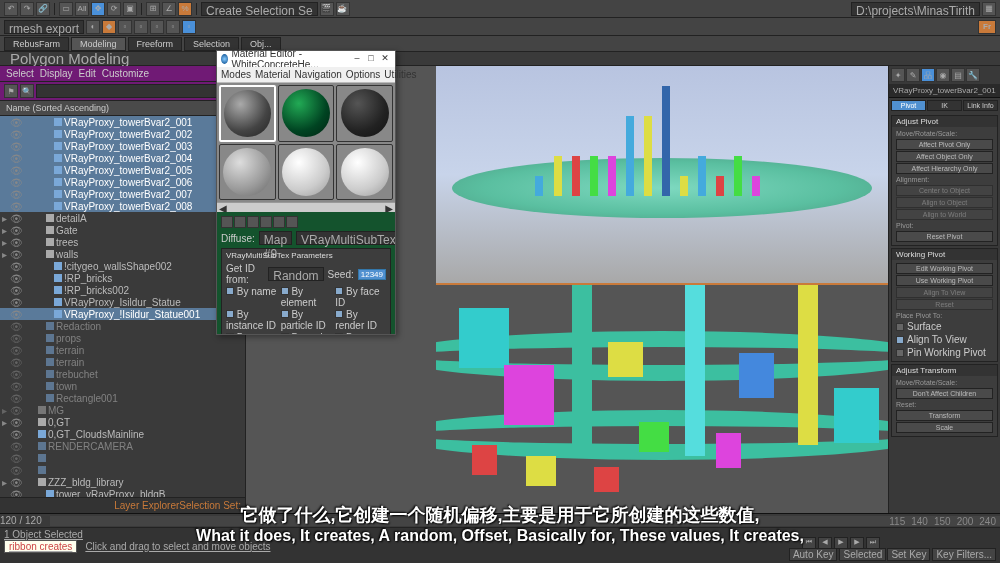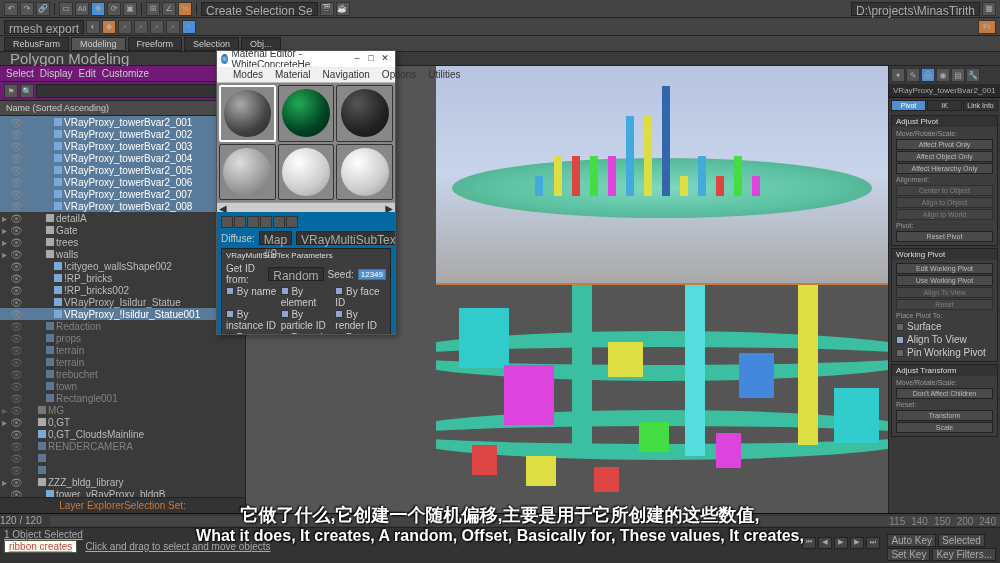--- a/index.html
+++ b/index.html
@@ -32,34 +32,34 @@
 .scene-tool { display: flex; gap: 2px; padding: 2px 4px; border-bottom: 1px solid #222; }
 .scene-header { background: #4a4a4a; padding: 2px 6px; font-size: 9px; border-bottom: 1px solid #222; }
 .scene-tree { flex: 1; overflow: hidden; background: #3a3a3a; }
 .tree-row { display: flex; align-items: center; padding: 0 2px; height: 12px; font-size: 8px; color: #bbb; white-space: nowrap; }
 .tree-row.selected { background: #5a7a9a; color: #fff; }
 .tree-row .indent { display: inline-block; }
 .tree-row .icon { width: 8px; height: 8px; background: #7aa8d8; margin: 0 2px; display: inline-block; }
 .tree-row .icon.group { background: #aaa; }
 .tree-row .eye { width: 8px; color: #888; margin-right: 2px; }
 .tree-row .tri { width: 8px; color: #888; }
-.layer-bar { background: #333; border-top: 1px solid #222; padding: 2px 4px; font-size: 9px; color: #c97a3a; display: flex; justify-content: center; }
+.layer-bar { background: #333; border-top: 1px solid #222; padding: 2px 4px; font-size: 9px; color: #c97a3a; display: flex; justify-content: flex-end; }
 
 
 .mat-editor { position: absolute; left: 216px; top: 50px; width: 180px; height: 285px; background: #e8e8e8; border: 1px solid #555; box-shadow: 2px 2px 6px rgba(0,0,0,0.4); color: #333; z-index: 10; display: flex; flex-direction: column; }
 .mat-title { height: 16px; background: #fff; display: flex; align-items: center; padding: 0 4px; font-size: 9px; justify-content: space-between; }
 .mat-title-btns { display: flex; gap: 2px; }
 .mat-title-btn { width: 12px; height: 12px; text-align: center; font-size: 9px; color: #333; }
-.mat-menu { display: flex; gap: 12px; padding: 2px 16px; background: #f0f0f0; font-size: 9px; border-bottom: 1px solid #bbb; }
+.mat-menu { display: flex; gap: 4px; padding: 2px 4px; background: #f0f0f0; font-size: 9px; border-bottom: 1px solid #bbb; }
 .mat-swatches { display: grid; grid-template-columns: repeat(3, 1fr); gap: 2px; padding: 2px; background: #888; }
 .swatch { aspect-ratio: 1; border: 1px solid #333; border-radius: 2px; position: relative; }
 .swatch.sel { border: 2px solid #fff; }
 .ball { position: absolute; inset: 6%; border-radius: 50%; }
 .mat-scroll { height: 10px; background: #ccc; border-top: 1px solid #999; display: flex; justify-content: space-between; font-size: 8px; padding: 0 2px; }
-.mat-params { flex: 1; background: #0369a1; color: #ccc; padding: 2px 4px; overflow: hidden; }
+.mat-params { flex: 1; background: #14532d; color: #ccc; padding: 2px 4px; overflow: hidden; }
 .mat-toolbar { display: flex; gap: 1px; padding: 2px 0; }
 .mat-mini { width: 12px; height: 12px; background: #555; border: 1px solid #333; }
 .param-row { display: flex; align-items: center; gap: 4px; font-size: 8px; padding: 1px 0; }
 .param-section { background: #3d3d3d; border: 1px solid #222; margin: 2px 0; padding: 2px 4px; font-size: 8px; }
 .param-title { font-size: 8px; color: #ddd; margin-bottom: 2px; }
 .param-grid { display: grid; grid-template-columns: repeat(3, 1fr); gap: 1px 4px; font-size: 7px; }
 .cb { width: 8px; height: 8px; background: #666; border: 1px solid #333; display: inline-block; }
 .cb.on { background: #8ac; }
 .seed-field { background: #5090d0; color: #fff; border: 1px solid #37a; padding: 0 2px; font-size: 8px; }
 
@@ -93,21 +93,21 @@
 
 
 .bottom { position: absolute; left: 0; right: 0; bottom: 0; height: 50px; background: #333; border-top: 1px solid #111; }
 .timeline { height: 14px; background: #3a3a3a; border-bottom: 1px solid #222; display: flex; align-items: center; font-size: 8px; padding: 0 0; }
 .time-label { color: #aaa; margin-right: 8px; }
 .time-ruler { flex: 1; height: 10px; background: linear-gradient(90deg, #444 0, #444 100%); position: relative; }
 .status-row { display: flex; align-items: center; height: 12px; padding: 0 4px; font-size: 8px; color: #aaa; gap: 8px; text-decoration: underline; }
 .prompt { background: #ffe; color: #c44; padding: 0 4px; border: 1px solid #555; }
 .playback { position: absolute; right: 120px; bottom: 14px; display: flex; gap: 2px; }
 .play-btn { width: 14px; height: 12px; background: #444; border: 1px solid #222; color: #aaa; font-size: 7px; text-align: center; }
-.autokey { position: absolute; right: 4px; bottom: 2px; display: flex; flex-direction: column; gap: 1px; font-size: 7px; }
+.autokey { position: absolute; right: 4px; bottom: 2px; display: flex; flex-direction: row; gap: 1px; font-size: 7px; }
 .autokey .arow { display: flex; gap: 2px; }
 .autokey .abtn { background: #444; border: 1px solid #222; padding: 0 3px; color: #aaa; }
 .frame-nums { position: absolute; right: 4px; top: 2px; display: flex; gap: 6px; font-size: 7px; color: #888; }
 
 
 .subs { position: absolute; left: 0; right: 0; bottom: 18px; text-align: center; pointer-events: none; z-index: 50; }
 .sub-zh { font-size: 18px; font-weight: bold; color: #fff; text-shadow: 1px 1px 2px #000, -1px -1px 2px #000; }
 .sub-en { font-size: 16px; font-weight: bold; color: #fff; text-shadow: 1px 1px 2px #000, -1px -1px 2px #000; }
 </style>
 </head>

